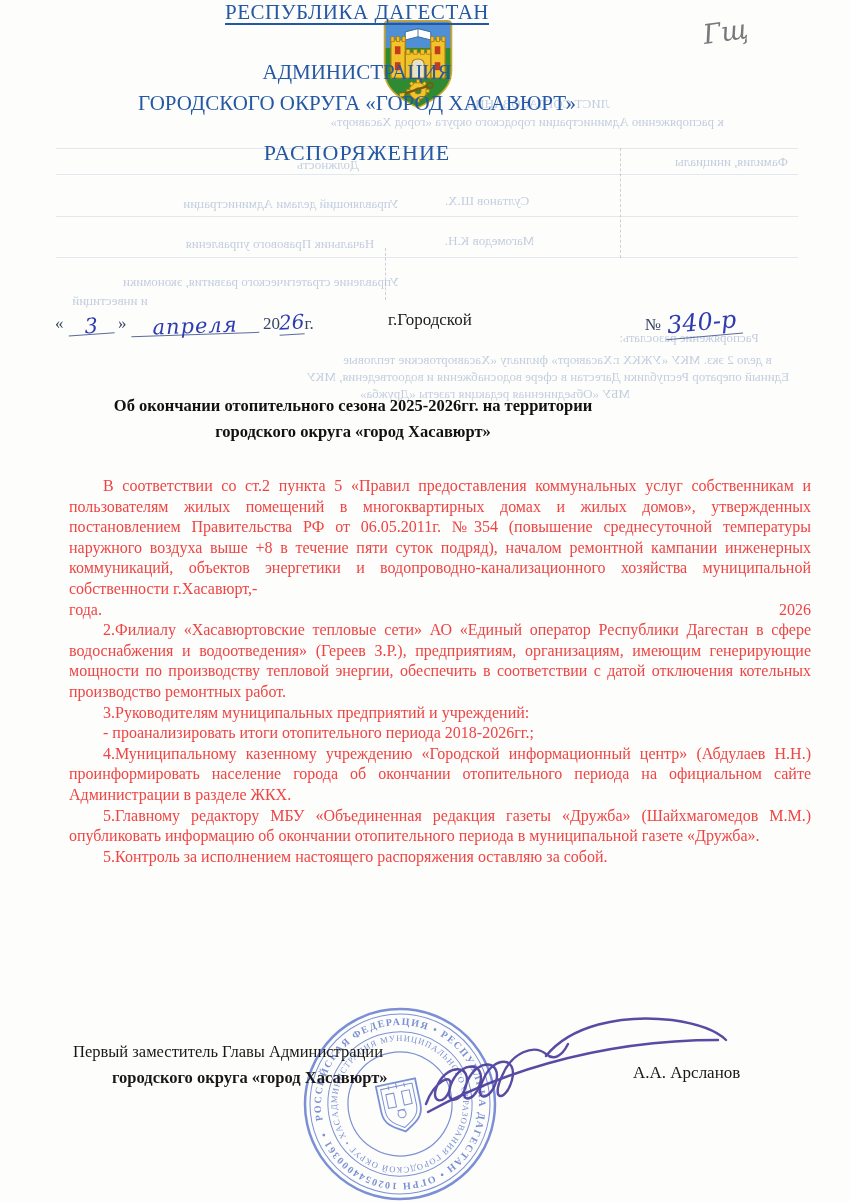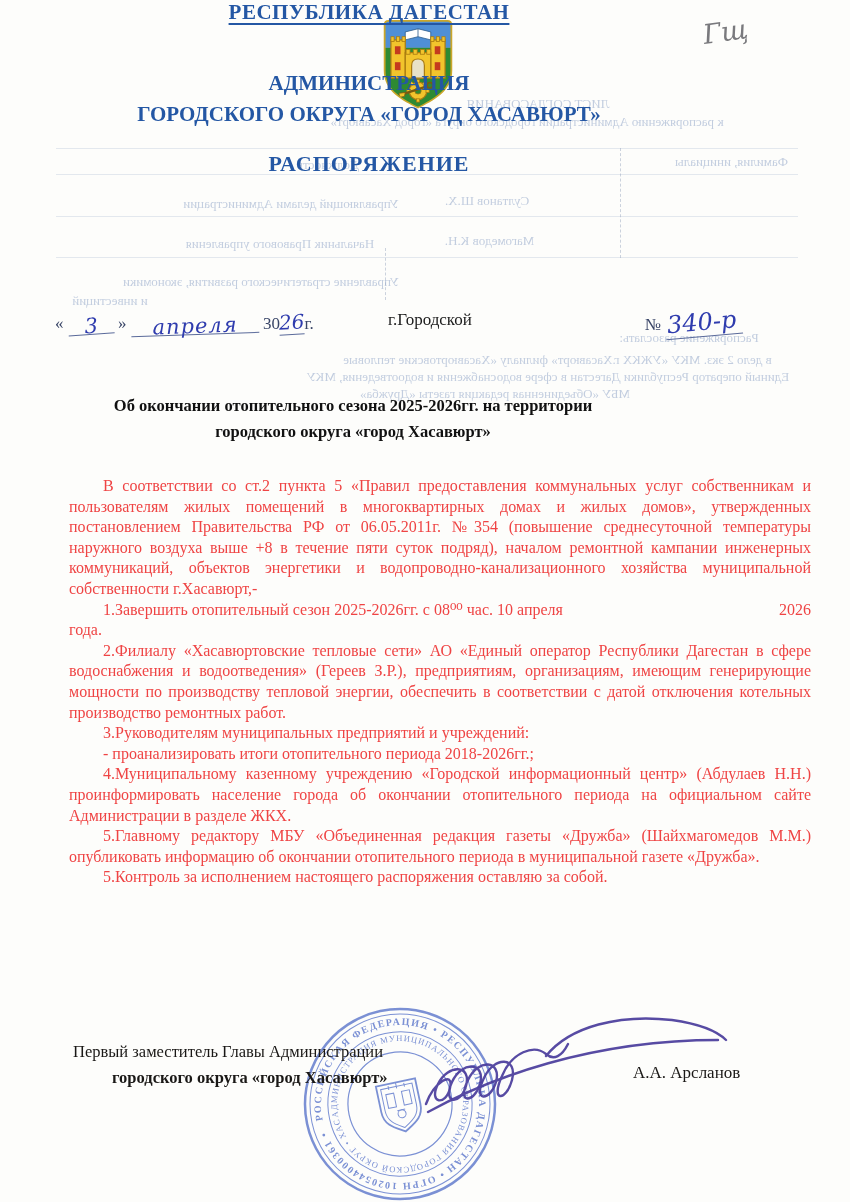--- a/index.html
+++ b/index.html
@@ -15,26 +15,26 @@
   .bleed{
     position:absolute;color:#93a7c9;opacity:.55;white-space:nowrap;
     transform:scaleX(-1);text-align:center;filter:blur(.4px);
     font-family:"Liberation Serif",serif;
   }
   .bleed-rule{position:absolute;background:#c3cede;opacity:.45;}
   .bleed-vdash{position:absolute;border-left:1px dashed #9aa8c0;opacity:.5;}
 
   
   .letterhead{
-    position:absolute;left:12px;top:127;width:714px;text-align:center;
-    color:#2457a4;font-weight:bold;
+    position:absolute;left:0;top:127;width:714px;text-align:center;
+    color:#2457a4;font-weight:normal;
   }
   .lh-republic{font-size:21px;letter-spacing:.5px;display:inline-block;
     text-decoration:underline;text-underline-offset:4px;text-decoration-thickness:2px;}
-  .lh-org{font-size:21px;line-height:31px;margin-top:43px;}
+  .lh-org{font-size:21px;line-height:31px;margin-top:32px;}
   .lh-doctype{font-size:22px;letter-spacing:1px;margin-top:21px;}
 
   
   .dateline{position:absolute;top:306px;left:0;width:850px;height:40px;
     font-size:17px;color:#3a4668;}
   .dl-left{position:absolute;left:55px;top:4px;white-space:nowrap;}
   .uline{display:inline-block;border-bottom:1.5px solid #5a6a9a;text-align:center;height:20px;vertical-align:bottom;}
   .hand{font-family:"DejaVu Serif",serif;font-style:italic;color:#2f3cae;}
   .hw-day{width:46px;font-size:21px;transform:rotate(-4deg);}
   .hw-month{width:128px;font-size:21px;letter-spacing:1px;transform:rotate(-2deg);}
@@ -156,38 +156,37 @@
   </div>
   <div class="lh-doctype">РАСПОРЯЖЕНИЕ</div>
 </div>
 
 <div class="dateline">
   <div class="dl-left">
     <span>«</span>
     <span class="uline hw-day hand">3</span>
     <span>»</span>
     <span class="uline hw-month hand">апреля</span>
-    <span>30</span><span class="hw-year hand">26</span><span>г.</span>
+    <span>20</span><span class="hw-year hand">26</span><span>г.</span>
   </div>
   <div class="dl-city">г.Городской</div>
   <div class="dl-num">
     <span>№</span>
     <span class="hw-number hand">340-р</span>
   </div>
 </div>
 
 <div class="doc-title">
   <div>Об окончании отопительного сезона 2025-2026гг. на территории</div>
   <div>городского округа «город Хасавюрт»</div>
 </div>
 
 <div class="body-text">
   <p class="para">В соответствии со ст.2 пункта 5 «Правил предоставления коммунальных услуг собственникам и пользователям жилых помещений в многоквартирных домах и жилых домов», утвержденных постановлением Правительства РФ от 06.05.2011г. №354 (повышение среднесуточной температуры наружного воздуха выше +8 в течение пяти суток подряд), началом ремонтной кампании инженерных коммуникаций, объектов энергетики и водопроводно-канализационного хозяйства муниципальной собственности г.Хасавюрт,-</p>
   <p class="para">
-    <span>1.Завершить отопительный сезон 2025-2026гг. с 08⁰⁰ час. 10 апреля</span>
     <span class="item1-year">2026</span>
     <span class="item1-tail">года.</span>
   </p>
   <p class="para">2.Филиалу «Хасавюртовские тепловые сети» АО «Единый оператор Республики Дагестан в сфере водоснабжения и водоотведения» (Гереев З.Р.), предприятиям, организациям, имеющим генерирующие мощности по производству тепловой энергии, обеспечить в соответствии с датой отключения котельных производство ремонтных работ.</p>
   <p class="para">3.Руководителям муниципальных предприятий и учреждений:</p>
   <p class="para">- проанализировать итоги отопительного периода 2018-2026гг.;</p>
   <p class="para">4.Муниципальному казенному учреждению «Городской информационный центр» (Абдулаев Н.Н.) проинформировать население города об окончании отопительного периода на официальном сайте Администрации в разделе ЖКХ.</p>
   <p class="para">5.Главному редактору МБУ «Объединенная редакция газеты «Дружба» (Шайхмагомедов М.М.) опубликовать информацию об окончании отопительного периода в муниципальной газете «Дружба».</p>
   <p class="para">5.Контроль за исполнением настоящего распоряжения оставляю за собой.</p>
 </div>

